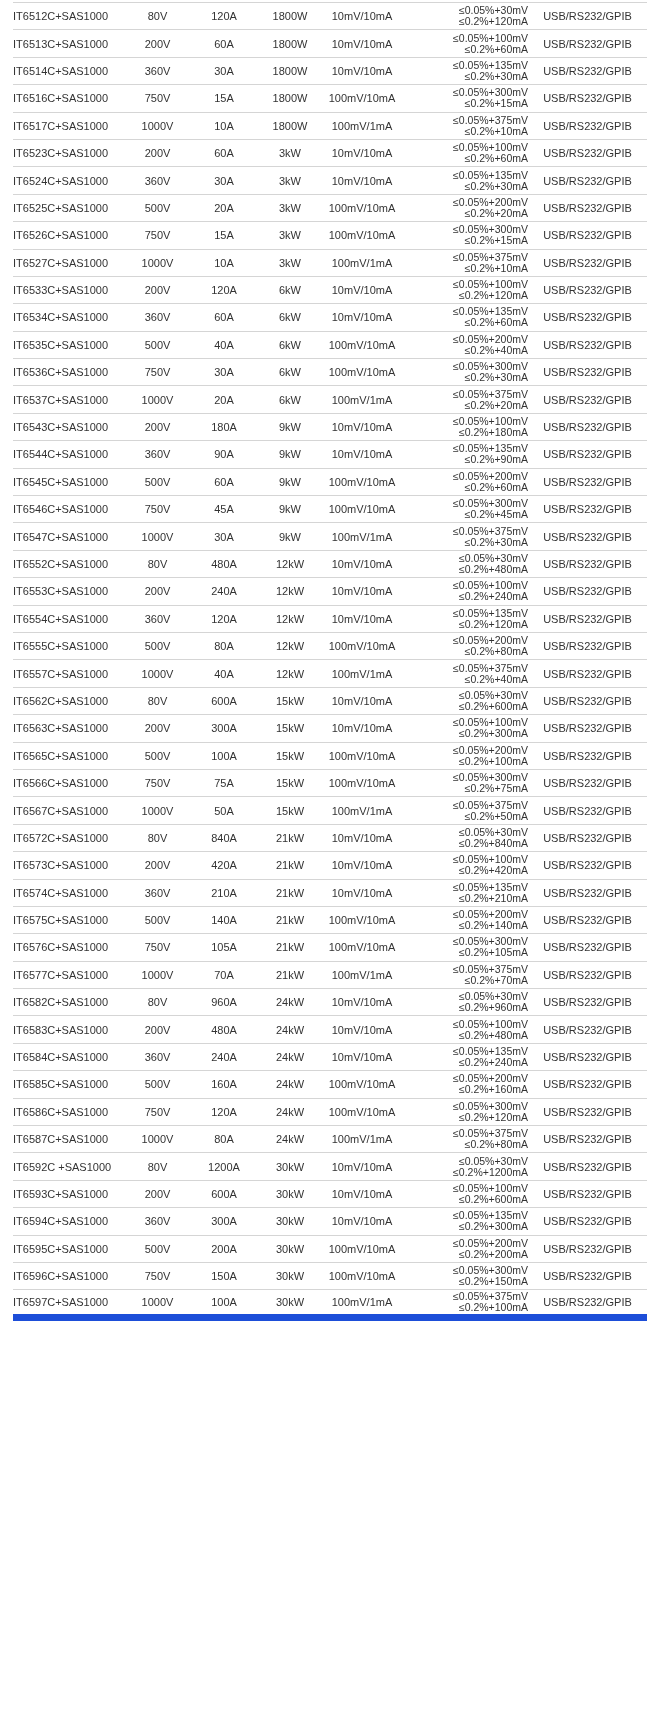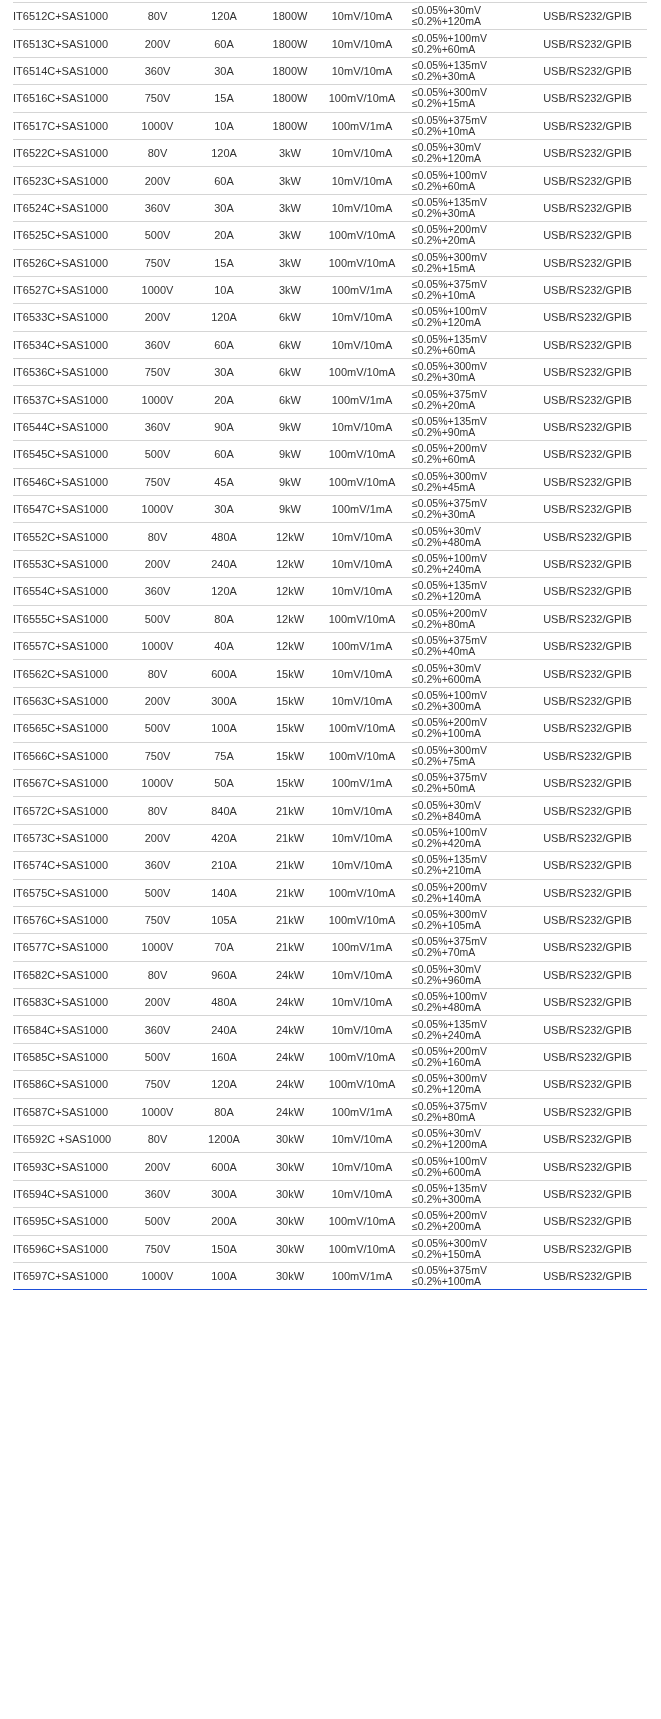--- a/index.html
+++ b/index.html
@@ -3,24 +3,24 @@
 <meta charset="utf-8">
 <style>
   html,body{margin:0;padding:0;background:#ffffff;}
   .page{position:relative;width:661px;height:1636px;background:#ffffff;overflow:hidden;
         font-family:"Liberation Sans","DejaVu Sans",sans-serif;}
   table.spec-table{position:absolute;top:2px;left:13px;width:634px;
         border-collapse:collapse;table-layout:fixed;}
   table.spec-table tr{height:27.4px;}
   table.spec-table td{border-top:1px solid #d5d5d5;font-size:11px;color:#333333;
         padding:0;vertical-align:middle;white-space:nowrap;overflow:hidden;}
-  table.spec-table tr.last-row td{border-bottom:1px solid #1d4ed8;}
+  table.spec-table tr.last-row td{border-bottom:7px solid #1d4ed8;}
   td.c-model{text-align:left;padding-left:5px;}
   td.c-voltage,td.c-current,td.c-power,td.c-resolution,td.c-interface{text-align:center;}
-  td.c-accuracy{text-align:left;padding-left:20px;}
+  td.c-accuracy{text-align:right;padding-left:20px;}
   td.c-accuracy .acc-line{display:block;line-height:11px;font-size:10.5px;}
   .footnote{position:absolute;left:8px;top:1653px;font-size:11px;font-weight:bold;
         color:#e60012;line-height:14px;}
 </style>
 </head>
 <body>
 
 <div class="page">
   <table class="spec-table">
     <colgroup>
@@ -87,32 +87,20 @@
           <td class="c-current">10A</td>
           <td class="c-power">1800W</td>
           <td class="c-resolution">100mV/1mA</td>
           <td class="c-accuracy">
             <span class="acc-line">≤0.05%+375mV</span>
             <span class="acc-line">≤0.2%+10mA</span>
           </td>
           <td class="c-interface">USB/RS232/GPIB</td>
         </tr>
         <tr>
-          <td class="c-model">IT6522C+SAS1000</td>
-          <td class="c-voltage">80V</td>
-          <td class="c-current">120A</td>
-          <td class="c-power">3kW</td>
-          <td class="c-resolution">10mV/10mA</td>
-          <td class="c-accuracy">
-            <span class="acc-line">≤0.05%+30mV</span>
-            <span class="acc-line">≤0.2%+120mA</span>
-          </td>
-          <td class="c-interface">USB/RS232/GPIB</td>
-        </tr>
-        <tr>
           <td class="c-model">IT6523C+SAS1000</td>
           <td class="c-voltage">200V</td>
           <td class="c-current">60A</td>
           <td class="c-power">3kW</td>
           <td class="c-resolution">10mV/10mA</td>
           <td class="c-accuracy">
             <span class="acc-line">≤0.05%+100mV</span>
             <span class="acc-line">≤0.2%+60mA</span>
           </td>
           <td class="c-interface">USB/RS232/GPIB</td>
@@ -183,40 +171,64 @@
           <td class="c-current">60A</td>
           <td class="c-power">6kW</td>
           <td class="c-resolution">10mV/10mA</td>
           <td class="c-accuracy">
             <span class="acc-line">≤0.05%+135mV</span>
             <span class="acc-line">≤0.2%+60mA</span>
           </td>
           <td class="c-interface">USB/RS232/GPIB</td>
         </tr>
         <tr>
+          <td class="c-model">IT6535C+SAS1000</td>
+          <td class="c-voltage">500V</td>
+          <td class="c-current">40A</td>
+          <td class="c-power">6kW</td>
+          <td class="c-resolution">100mV/10mA</td>
+          <td class="c-accuracy">
+            <span class="acc-line">≤0.05%+200mV</span>
+            <span class="acc-line">≤0.2%+40mA</span>
+          </td>
+          <td class="c-interface">USB/RS232/GPIB</td>
+        </tr>
+        <tr>
           <td class="c-model">IT6536C+SAS1000</td>
           <td class="c-voltage">750V</td>
           <td class="c-current">30A</td>
           <td class="c-power">6kW</td>
           <td class="c-resolution">100mV/10mA</td>
           <td class="c-accuracy">
             <span class="acc-line">≤0.05%+300mV</span>
             <span class="acc-line">≤0.2%+30mA</span>
           </td>
           <td class="c-interface">USB/RS232/GPIB</td>
         </tr>
         <tr>
           <td class="c-model">IT6537C+SAS1000</td>
           <td class="c-voltage">1000V</td>
           <td class="c-current">20A</td>
           <td class="c-power">6kW</td>
           <td class="c-resolution">100mV/1mA</td>
           <td class="c-accuracy">
             <span class="acc-line">≤0.05%+375mV</span>
             <span class="acc-line">≤0.2%+20mA</span>
+          </td>
+          <td class="c-interface">USB/RS232/GPIB</td>
+        </tr>
+        <tr>
+          <td class="c-model">IT6543C+SAS1000</td>
+          <td class="c-voltage">200V</td>
+          <td class="c-current">180A</td>
+          <td class="c-power">9kW</td>
+          <td class="c-resolution">10mV/10mA</td>
+          <td class="c-accuracy">
+            <span class="acc-line">≤0.05%+100mV</span>
+            <span class="acc-line">≤0.2%+180mA</span>
           </td>
           <td class="c-interface">USB/RS232/GPIB</td>
         </tr>
         <tr>
           <td class="c-model">IT6544C+SAS1000</td>
           <td class="c-voltage">360V</td>
           <td class="c-current">90A</td>
           <td class="c-power">9kW</td>
           <td class="c-resolution">10mV/10mA</td>
           <td class="c-accuracy">

